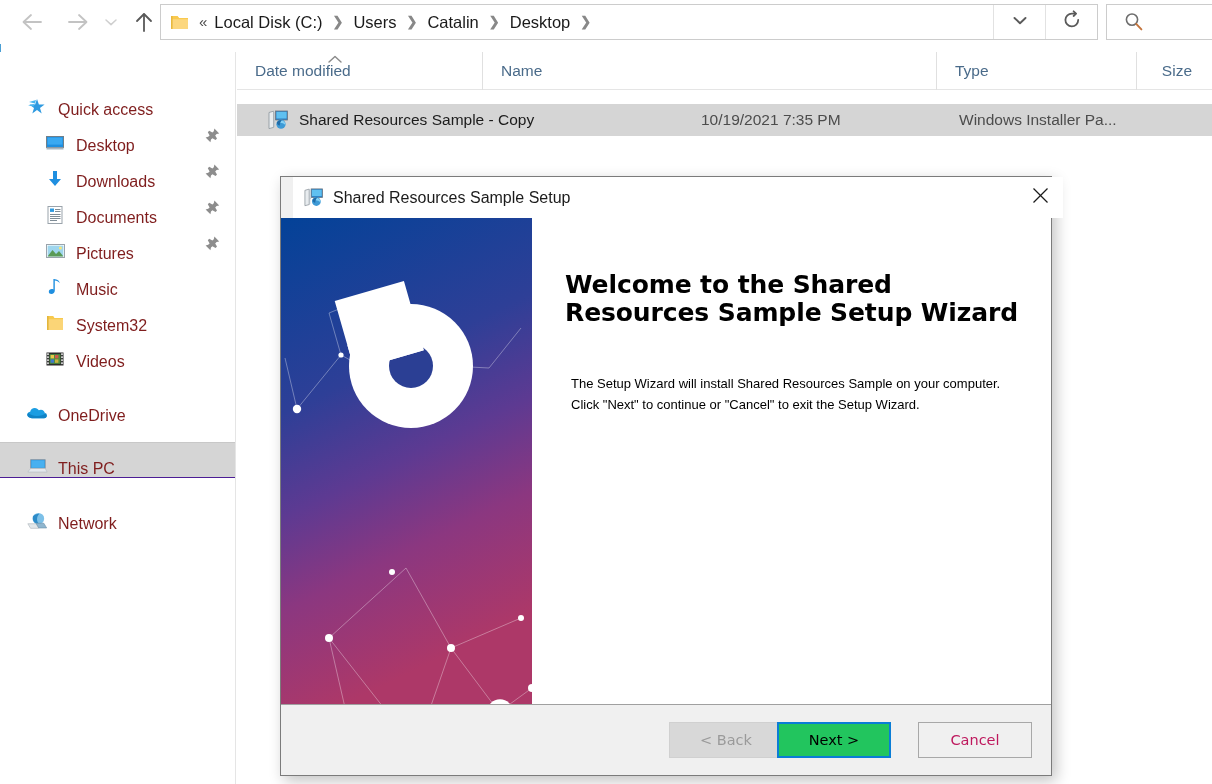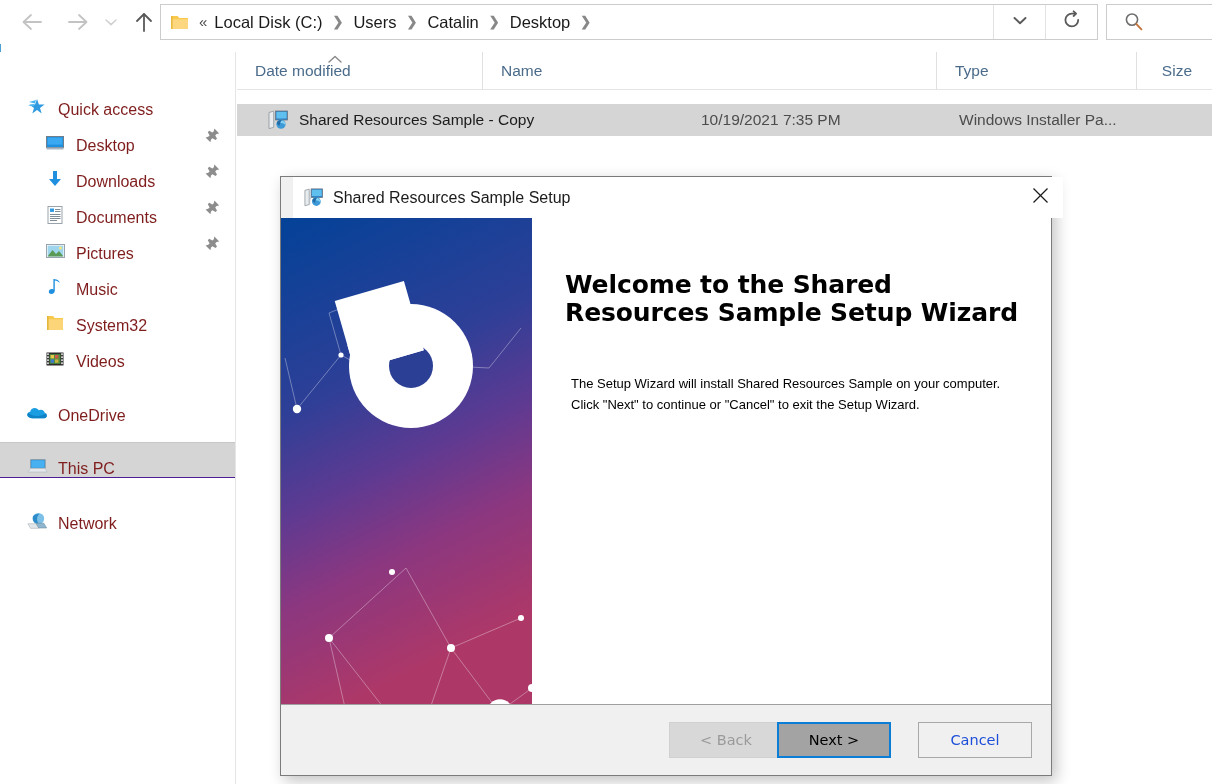--- a/index.html
+++ b/index.html
@@ -231,31 +231,31 @@
     background: #f0f0f0;
   }
   .dbtn {
     position: absolute; top: 17px;
     height: 36px;
     font-family: "DejaVu Sans", sans-serif;
     font-size: 14.5px;
     display: flex; align-items: center; justify-content: center;
     background: #d4d0c8;
     border: 1px solid #a6a6a6;
-    color: #1d4ed8;
+    color: #be185d;
   }
   #btn-back {
     left: 379px; width: 114px;
     background: #d8d8d8; border-color: #d0d0d0;
     color: #9a9a9a;
     margin-left: 9px;
   }
   #btn-next {
     left: 496px; width: 114px;
-    background: #a3a3a3;
+    background: #22c55e;
     border: 2px solid #0a7dd6;
     color: #000000;
   }
   #btn-cancel {
     left: 637px; width: 114px;
     background: #f0f0f0;
     border: 1px solid #a8a8a8;
   }
 
   

